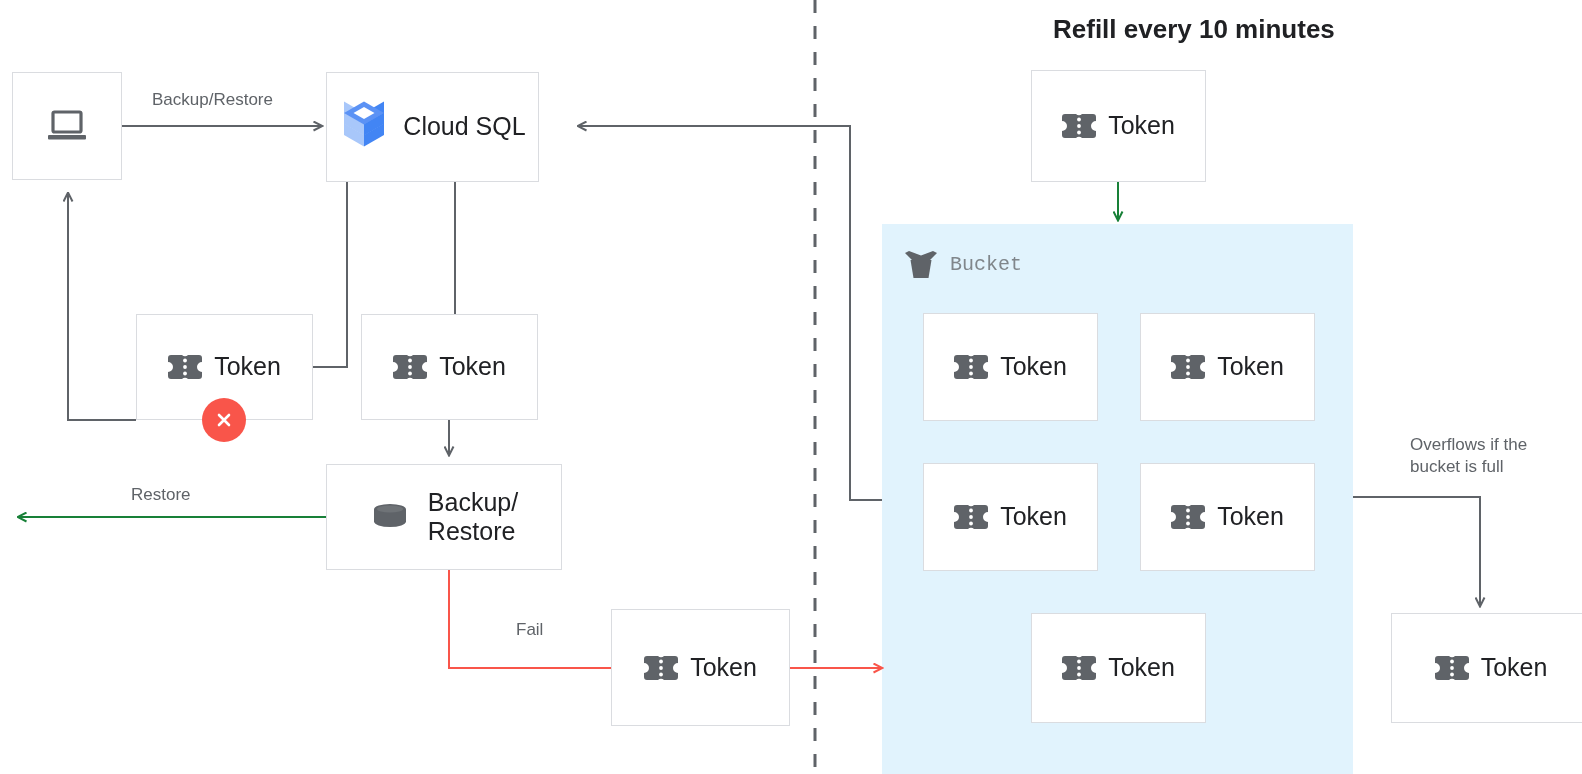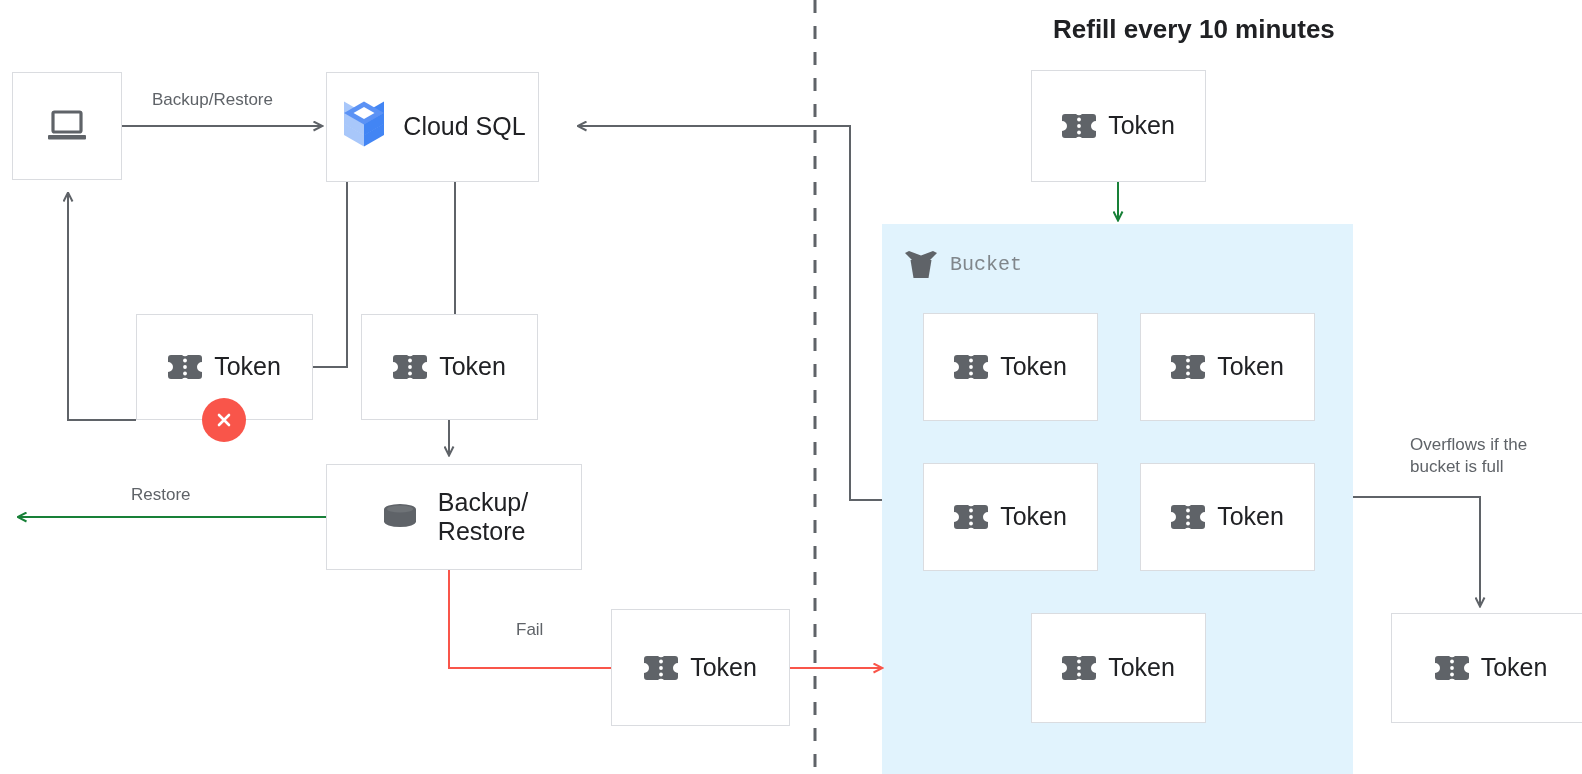--- a/index.html
+++ b/index.html
@@ -176,21 +176,21 @@
   <div class="node" style="left:361px; top:314px; width:177px; height:106px; gap:12px;">
     <svg class="token-icon" width="34" height="30" viewBox="0 0 34 30">
       <path d="M3 3 h11 a4 4 0 0 0 6 0 h11 a3 3 0 0 1 3 3 v4 a5 5 0 0 0 0 10 v4 a3 3 0 0 1 -3 3 h-11 a4 4 0 0 0 -6 0 h-11 a3 3 0 0 1 -3 -3 v-4 a5 5 0 0 0 0 -10 v-4 a3 3 0 0 1 3 -3 z" fill="#5f6368"></path>
       <circle cx="17" cy="8.5" r="1.9" fill="#ffffff"></circle>
       <circle cx="17" cy="15" r="1.9" fill="#ffffff"></circle>
       <circle cx="17" cy="21.5" r="1.9" fill="#ffffff"></circle>
     </svg>
     <span class="node-label">Token</span>
   </div>
 
-  <div class="node" style="left:326px; top:464px; width:256px; height:106px; gap:18px;">
+  <div class="node" style="left:326px; top:464px; width:236px; height:106px; gap:18px;">
     <svg class="db-icon" width="40" height="32" viewBox="0 0 40 32">
       <ellipse cx="20" cy="8.5" rx="16" ry="5.5" fill="#5f6368"></ellipse>
       <path d="M4 8.5 v12 a16 5.5 0 0 0 32 0 v-12 z" fill="#5f6368"></path>
       <ellipse cx="20" cy="8" rx="13" ry="3.6" fill="#6f7377"></ellipse>
     </svg>
     <span class="node-label">Backup/
 Restore</span>
   </div>
 
   <div class="node" style="left:611px; top:609px; width:179px; height:117px; gap:12px;">

